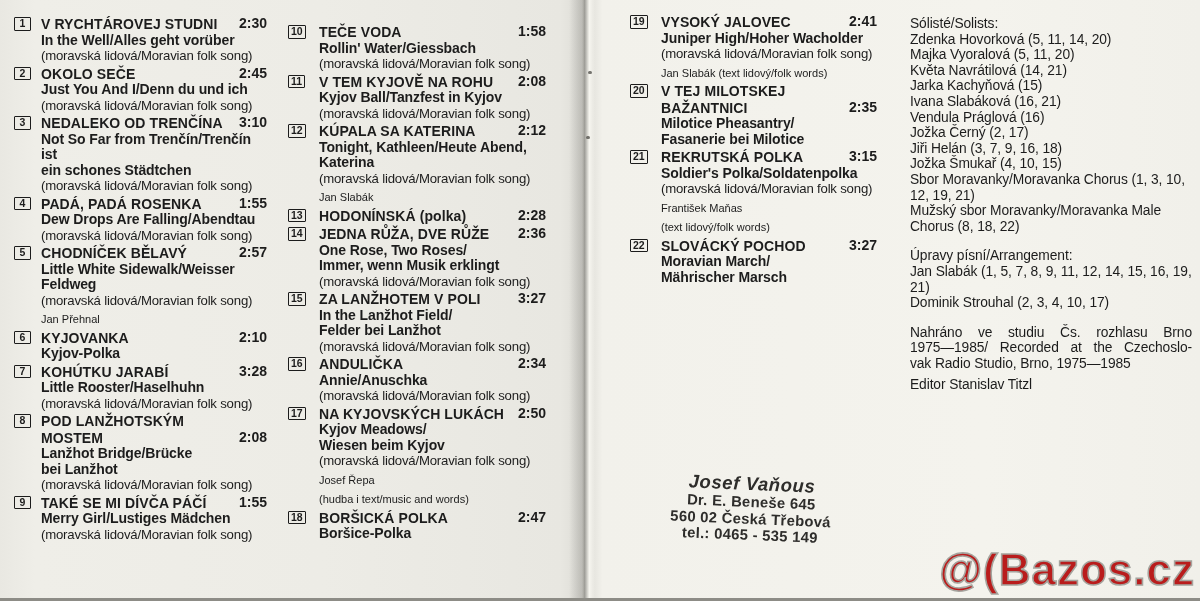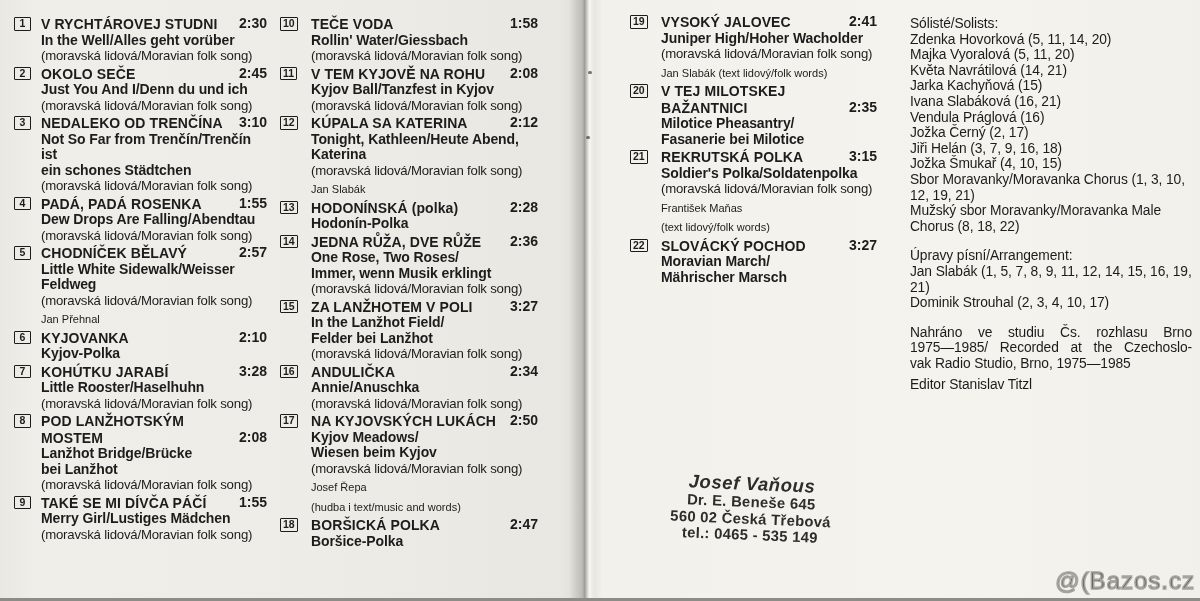--- a/index.html
+++ b/index.html
@@ -19,21 +19,21 @@
   }
   .fold{
     position:absolute;left:569px;top:0;width:26px;height:601px;
     background:linear-gradient(90deg,rgba(170,169,164,0) 0%,rgba(150,149,144,0.45) 50%,rgba(110,109,104,0.55) 60%,rgba(248,247,241,0.95) 78%,rgba(248,247,241,0) 100%);
   }
   .speck{position:absolute;width:4px;height:3px;border-radius:2px;background:#55544f;opacity:.8;}
   .bottom-edge{position:absolute;left:0;bottom:0;width:1200px;height:3px;background:#8d8c86;}
 
   .col{position:absolute;top:16px;}
   #col1{left:14px;width:253px;}
-  #col2{left:280px;width:258px;}
+  #col2{left:288px;width:258px;margin-top:8px;}
   #col3{left:630px;width:247px;top:14px;}
   #col4{left:910px;width:282px;top:16px;}
 
   .track{margin-bottom:2px;}
   .t-line{position:relative;line-height:15.5px;min-height:15.5px;}
   .pl{padding-left:27px;}
   .dig2 .pl{padding-left:31px;}
   .num{
     position:absolute;left:0;top:1px;
     border:1.6px solid #1c1c1c;border-radius:1px;
@@ -54,22 +54,22 @@
 
   .stamp{
     position:absolute;left:642px;top:474px;width:218px;
     transform:rotate(2.4deg);text-align:center;color:#2e2d2b;
   }
   .stamp-name{font-size:18.5px;font-weight:700;font-style:italic;letter-spacing:0.6px;line-height:19px;margin-bottom:1px;}
   .stamp-line{font-size:14.8px;font-weight:600;line-height:16.5px;letter-spacing:0.3px;}
 
   .watermark{
     position:absolute;right:5px;bottom:6px;
-    font-size:24px;font-weight:400;letter-spacing:1px;
-    color:#404040;
+    font-size:44px;font-weight:700;letter-spacing:1px;
+    color:#b91c1c;
     -webkit-text-stroke:1.6px #a5a49e;
     white-space:nowrap;
   }
 </style>
 </head>
 <body>
 
 <div class="page-left"></div>
 <div class="page-right"></div>
 <div class="fold"></div>
@@ -140,21 +140,20 @@
     </div>
     <div class="track">
       <div class="t-line pl"><span class="num">12</span><span class="t-title">KÚPALA SA KATERINA</span><span class="time">2:12</span></div>
       <div class="t-sub pl">Tonight, Kathleen/Heute Abend,</div>
       <div class="t-sub pl">Katerina</div>
       <div class="t-origin pl">(moravská lidová/Moravian folk song)</div>
       <div class="t-credit pl">Jan Slabák</div>
     </div>
     <div class="track">
       <div class="t-line pl"><span class="num">13</span><span class="t-title">HODONÍNSKÁ (polka)</span><span class="time">2:28</span></div>
-      <div class="t-sub pl">Hodonín-Polka</div>
     </div>
     <div class="track">
       <div class="t-line pl"><span class="num">14</span><span class="t-title">JEDNA RŮŽA, DVE RŮŽE</span><span class="time">2:36</span></div>
       <div class="t-sub pl">One Rose, Two Roses/</div>
       <div class="t-sub pl">Immer, wenn Musik erklingt</div>
       <div class="t-origin pl">(moravská lidová/Moravian folk song)</div>
     </div>
     <div class="track">
       <div class="t-line pl"><span class="num">15</span><span class="t-title">ZA LANŽHOTEM V POLI</span><span class="time">3:27</span></div>
       <div class="t-sub pl">In the Lanžhot Field/</div>

